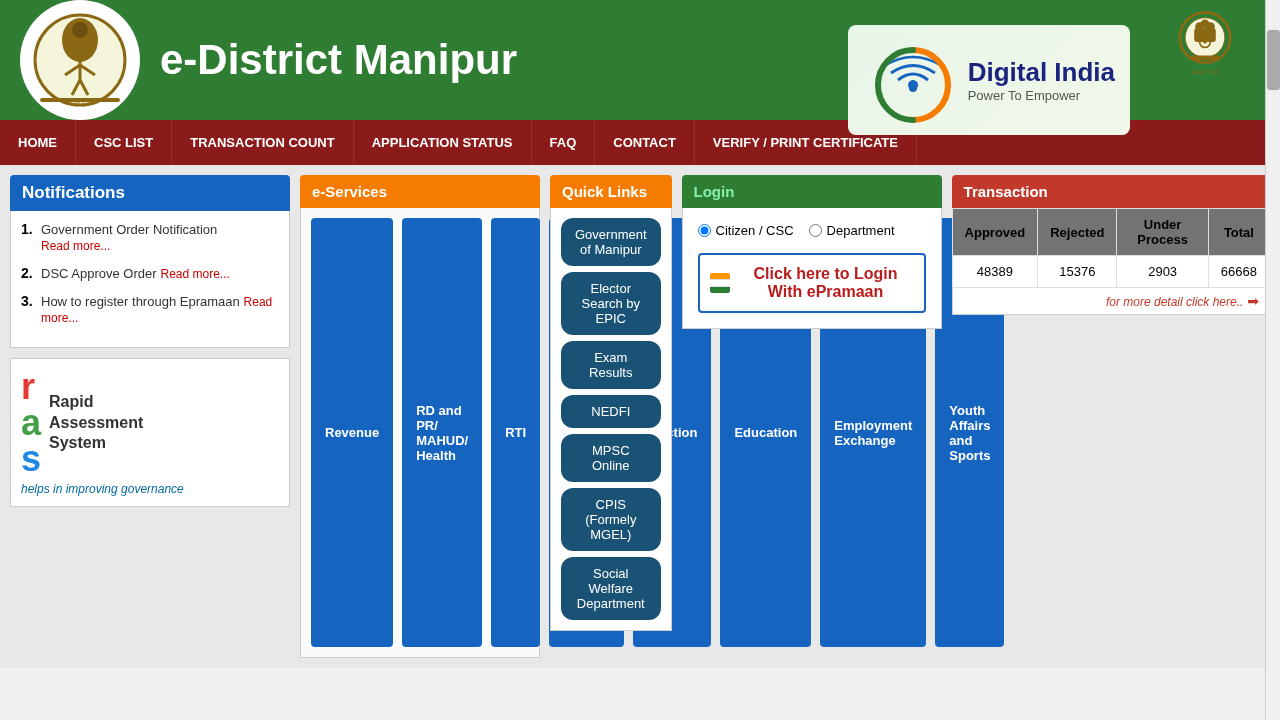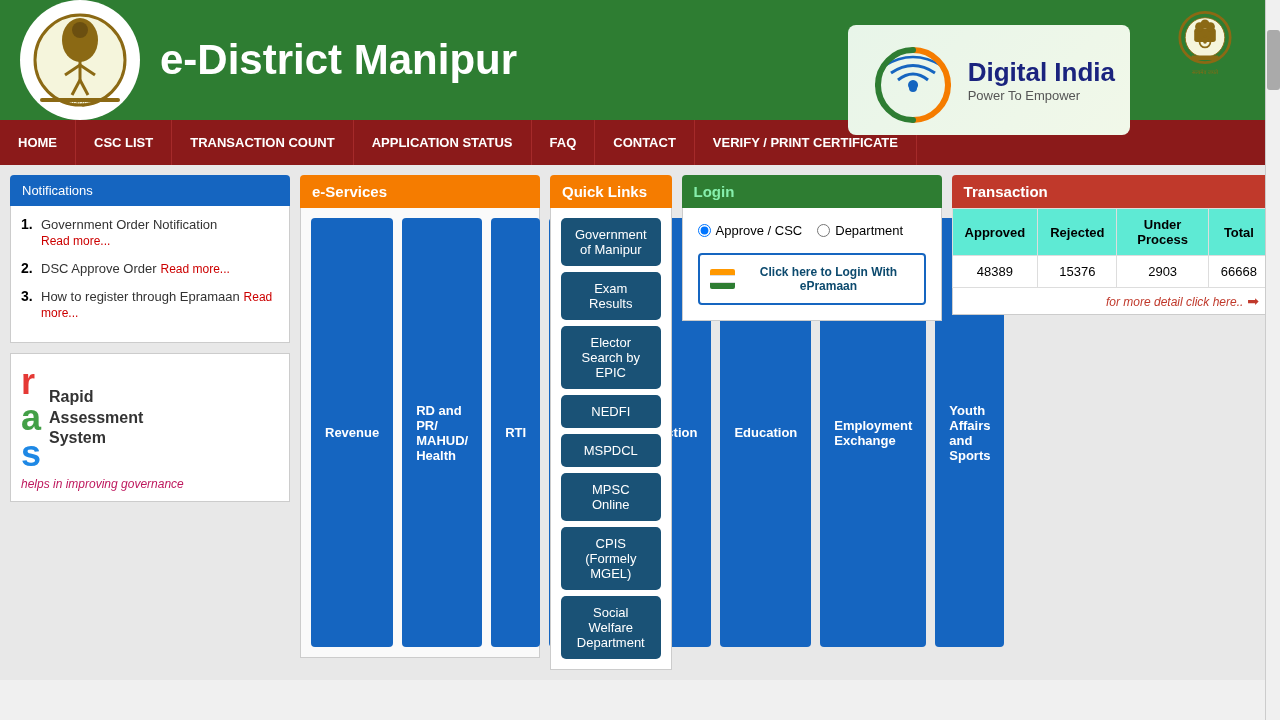--- a/index.html
+++ b/index.html
@@ -75,22 +75,22 @@
 
     
     .notifications-panel {
       width: 280px;
       flex-shrink: 0;
     }
     .panel-header {
       background: #1565c0;
       color: white;
       padding: 8px 12px;
-      font-weight: normal;
-      font-size: 13px;
+      font-weight: bold;
+      font-size: 17px;
       border-radius: 4px 4px 0 0;
     }
     .panel-body {
       background: white;
       padding: 10px;
       border: 1px solid #ccc;
       border-top: none;
     }
     .notif-list { list-style: none; padding: 0; }
     .notif-item { margin-bottom: 12px; padding-left: 20px; position: relative; }
@@ -116,21 +116,21 @@
     }
     .ras-r { font-size: 36px; font-weight: bold; color: #e53935; line-height: 1; }
     .ras-a { font-size: 36px; font-weight: bold; color: #43a047; line-height: 1; }
     .ras-s { font-size: 36px; font-weight: bold; color: #1e88e5; line-height: 1; }
     .ras-full {
       display: flex;
       flex-direction: column;
       justify-content: center;
     }
     .ras-full span { font-size: 16px; font-weight: bold; color: #333; line-height: 1.3; }
-    .ras-tagline { font-size: 12px; color: #be185d; font-style: italic; }
+    .ras-tagline { font-size: 12px; color: #0369a1; font-style: italic; }
 
     
     .eservices-panel {
       width: 240px;
       flex-shrink: 0;
     }
     .eservices-header {
       background: #f57c00;
       color: white;
       padding: 8px 12px;
@@ -194,21 +194,21 @@
       border-top: none;
       display: flex;
       flex-direction: column;
       gap: 6px;
     }
     .ql-btn {
       background: #1a5276;
       color: white;
       padding: 9px 14px;
       border: none;
-      border-radius: 5px;
+      border-radius: 12px;
       cursor: pointer;
       font-size: 13px;
       text-align: center;
       width: 100%;
     }
 
     
     .login-panel {
       width: 260px;
       flex-shrink: 0;
@@ -255,21 +255,21 @@
       width: 30px;
       height: 20px;
       display: flex;
       flex-direction: column;
       overflow: hidden;
       border-radius: 2px;
     }
     .flag-orange { flex: 1; background: #ff9800; }
     .flag-white { flex: 1; background: white; border-top: 1px solid #ddd; border-bottom: 1px solid #ddd; }
     .flag-green { flex: 1; background: #2e7d32; }
-    .epramaan-text { font-size: 12px; font-weight: bold; color: #0c4a6e; }
+    .epramaan-text { font-size: 16px; font-weight: bold; color: #b91c1c; }
 
     
     .transaction-panel {
       width: 100%;
     }
     .transaction-header {
       background: #c0392b;
       color: white;
       padding: 8px 12px;
       font-weight: bold;
@@ -277,21 +277,21 @@
       border-radius: 4px 4px 0 0;
     }
     .transaction-table {
       width: 100%;
       border-collapse: collapse;
       background: white;
       border: 1px solid #ccc;
       border-top: none;
     }
     .transaction-table th {
-      background: #5eead4;
+      background: #737373;
       padding: 8px 12px;
       text-align: center;
       font-size: 13px;
       border: 1px solid #ddd;
       font-weight: bold;
     }
     .transaction-table td {
       padding: 8px 12px;
       text-align: center;
       font-size: 13px;
@@ -467,37 +467,36 @@
   </div>
 
   <div class="right-section">
 
     <div class="top-row">
 
       <div class="quicklinks-panel">
         <div class="quicklinks-header">Quick Links</div>
         <div class="quicklinks-body">
           <button class="ql-btn">Government of Manipur</button>
+          <button class="ql-btn">Elector Search by EPIC</button>
           <button class="ql-btn">Exam Results</button>
-          <button class="ql-btn">Elector Search by EPIC</button>
           <button class="ql-btn">NEDFI</button>
-          <button class="ql-btn">MSPDCL</button>
           <button class="ql-btn">MPSC Online</button>
           <button class="ql-btn">CPIS (Formely MGEL)</button>
           <button class="ql-btn">Social Welfare Department</button>
         </div>
       </div>
 
       <div class="login-panel">
         <div class="login-header">Login</div>
         <div class="login-body">
           <div class="radio-group">
             <label class="radio-label">
               <input type="radio" name="login-type" checked="" style="">
-              <span>Approve / CSC</span>
+              <span>Citizen / CSC</span>
             </label>
             <label class="radio-label">
               <input type="radio" name="login-type" style="">
               <span>Department</span>
             </label>
           </div>
           <button class="epramaan-btn">
             <div class="epramaan-flag">
               <div class="flag-orange"></div>
               <div class="flag-white"></div>

